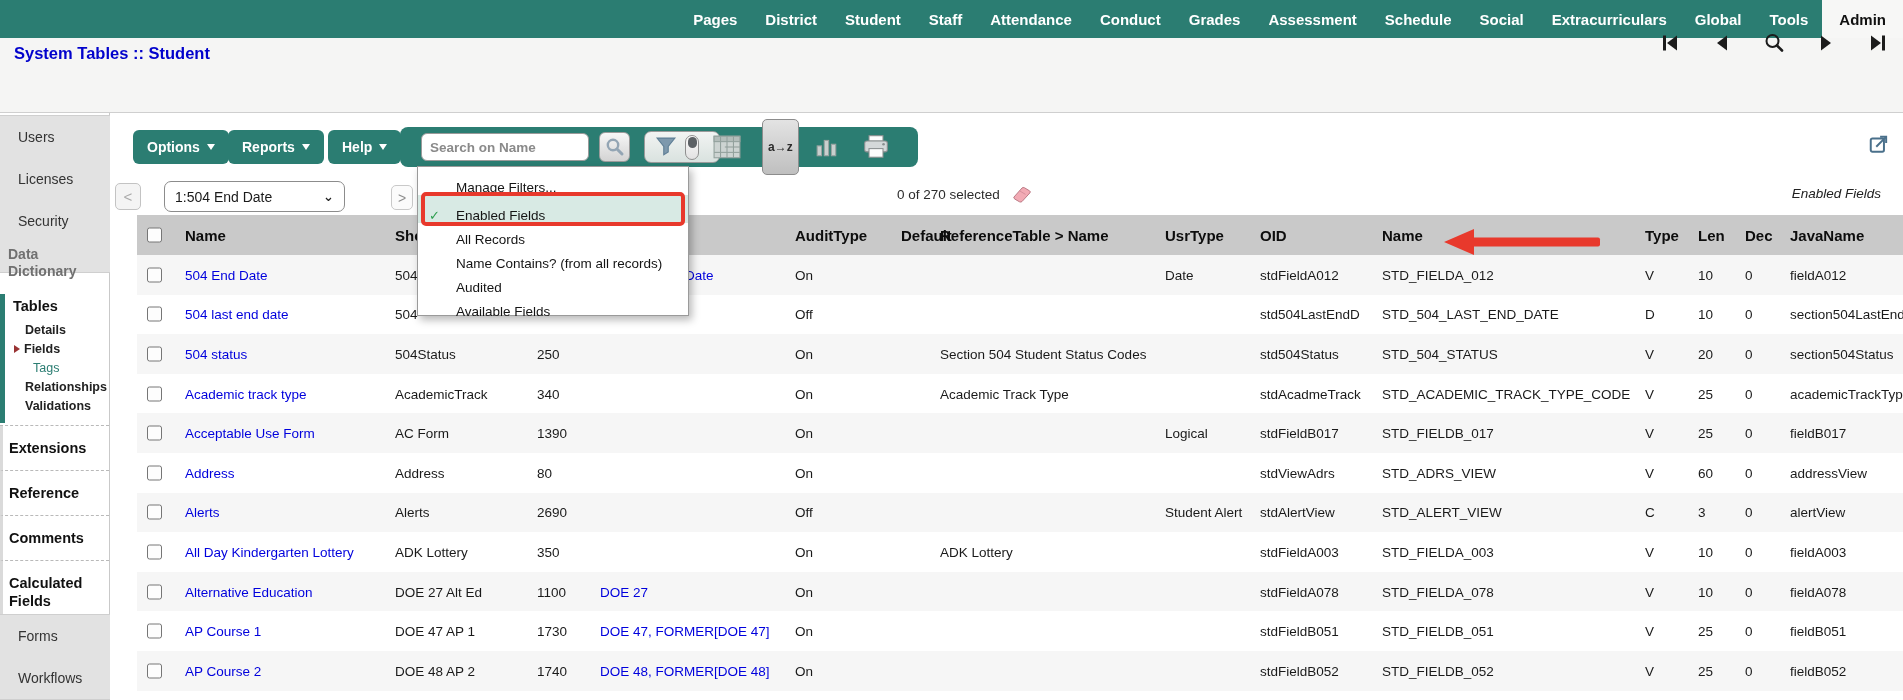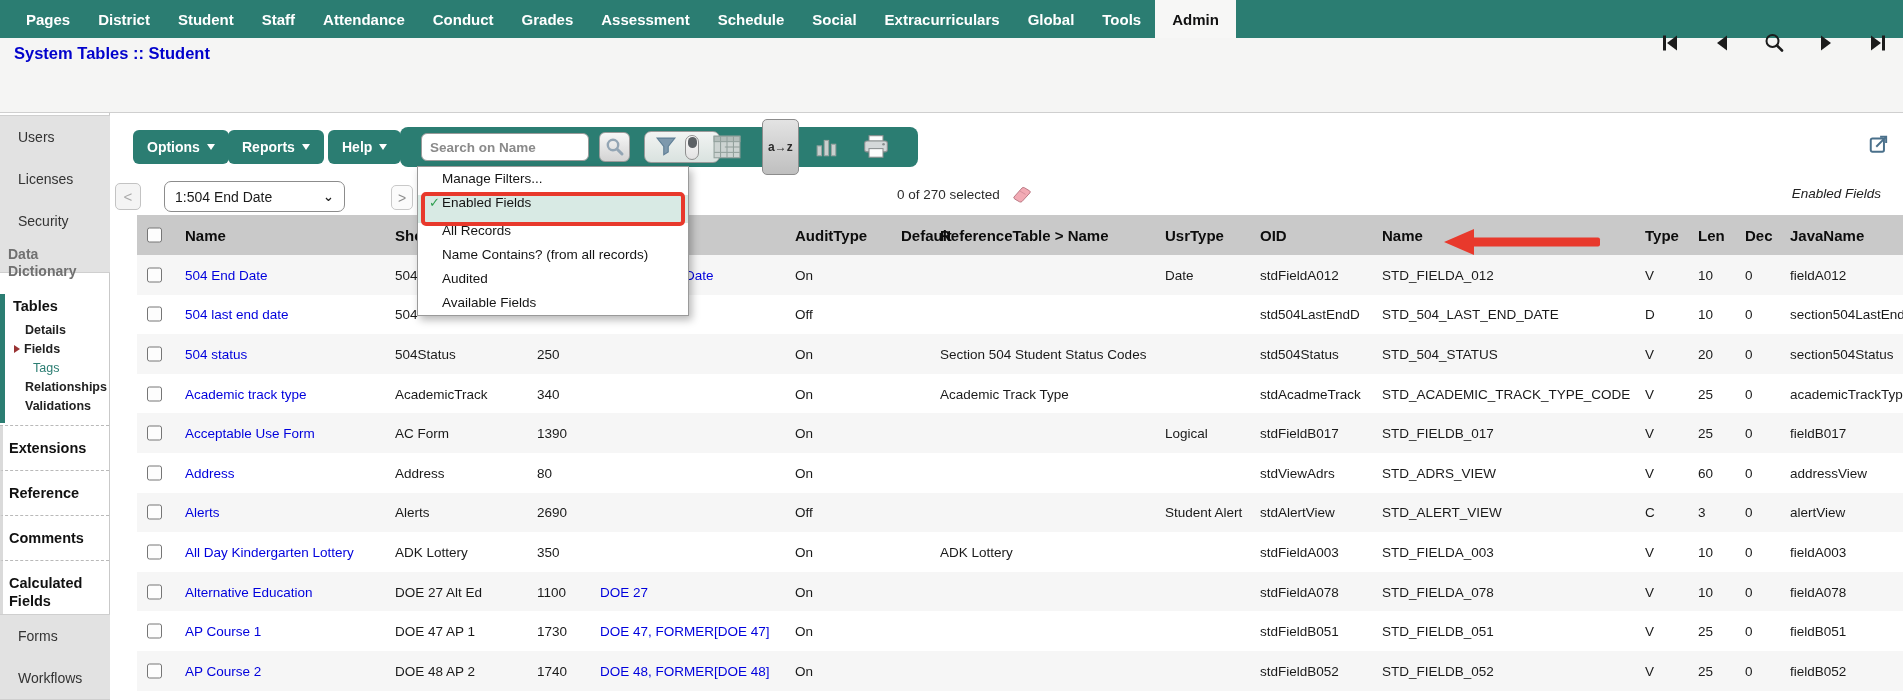--- a/index.html
+++ b/index.html
@@ -1,20 +1,20 @@
 <!DOCTYPE html>
 <html><head>
 <meta charset="utf-8">
 <style>
   * { margin:0; padding:0; box-sizing:border-box; }
   body { font-family:"Liberation Sans","DejaVu Sans",sans-serif; background:#fff; }
   #app { position:relative; width:1903px; height:700px; background:#fff; overflow:hidden; }
 
   
-  .topnav { position:absolute; left:0; top:0; width:1903px; height:38px; background:#2b7d72; display:flex; align-items:stretch; padding-left:12px; }
+  .topnav { position:absolute; left:0; top:0; width:1903px; height:38px; background:#2b7d72; display:flex; align-items:stretch; padding-left:12px;justify-content:flex-end; }
   .nav-item { color:#fff; font-weight:bold; font-size:15px; padding:0 14px; display:flex; align-items:center; cursor:pointer; }
   .nav-item.active { background:#f7f7f6; color:#111; padding:0 17px; }
 
   
   .pagehead { position:absolute; left:0; top:38px; width:1903px; height:75px; background:#f5f5f4; border-bottom:1px solid #cfcfcf; }
   .breadcrumb { position:absolute; left:14px; top:44px; font-size:16.5px; font-weight:bold; color:#0202cc; }
   .recnav { position:absolute; right:14px; top:32px; display:flex; gap:30px; align-items:center; }
   .recnav .rbtn { width:22px; height:22px; cursor:pointer; display:flex; align-items:center; justify-content:center; }
 
   
@@ -75,21 +75,21 @@
   .c-oid { left:1123px; width:118px; }
   .c-name2 { left:1245px; width:258px; }
   .c-type { left:1508px; width:48px; }
   .c-len { left:1561px; width:42px; }
   .c-dec { left:1608px; width:42px; }
   .c-java { left:1653px; width:250px; }
   .trow:nth-child(1) .c-title { padding-left:85px; }
 
   
   .filtermenu { position:absolute; left:417px; top:166px; width:272px; height:150px; background:#fff; border:1px solid #9a9a9a; box-shadow:3px 4px 8px rgba(0,0,0,0.28); z-index:20; padding-top:4px; }
-  .fitem { position:relative; height:24px; display:flex; align-items:flex-start; padding-left:24px; font-size:13.5px; color:#141414; cursor:pointer; }
+  .fitem { position:relative; height:24px; display:flex; align-items:flex-end; padding-left:38px; font-size:13.5px; color:#141414; cursor:pointer; }
   .fitem.sel { height:28px; background:#d8eae4; }
   .fitem .chk { position:absolute; left:11px; color:#2e9e4f; font-size:13px; font-weight:bold; }
   .redbox { position:absolute; left:3px; top:25px; width:264px; height:34px; border:4px solid #e8392c; border-radius:5px; z-index:25; pointer-events:none; }
 
   
   .redarrow { position:absolute; left:1442px; top:226px; z-index:30; pointer-events:none; }
 </style>
 </head>
 <body>
 

